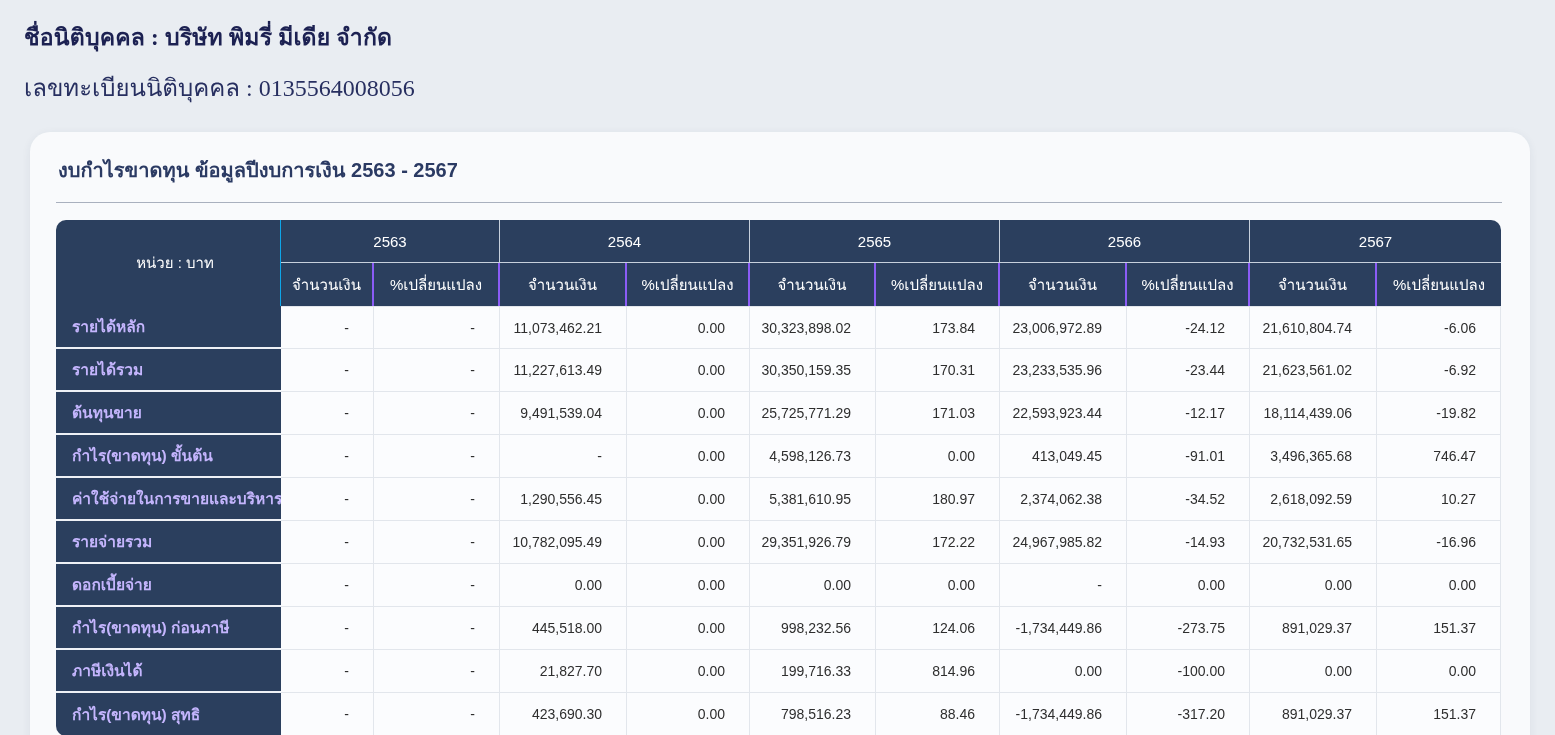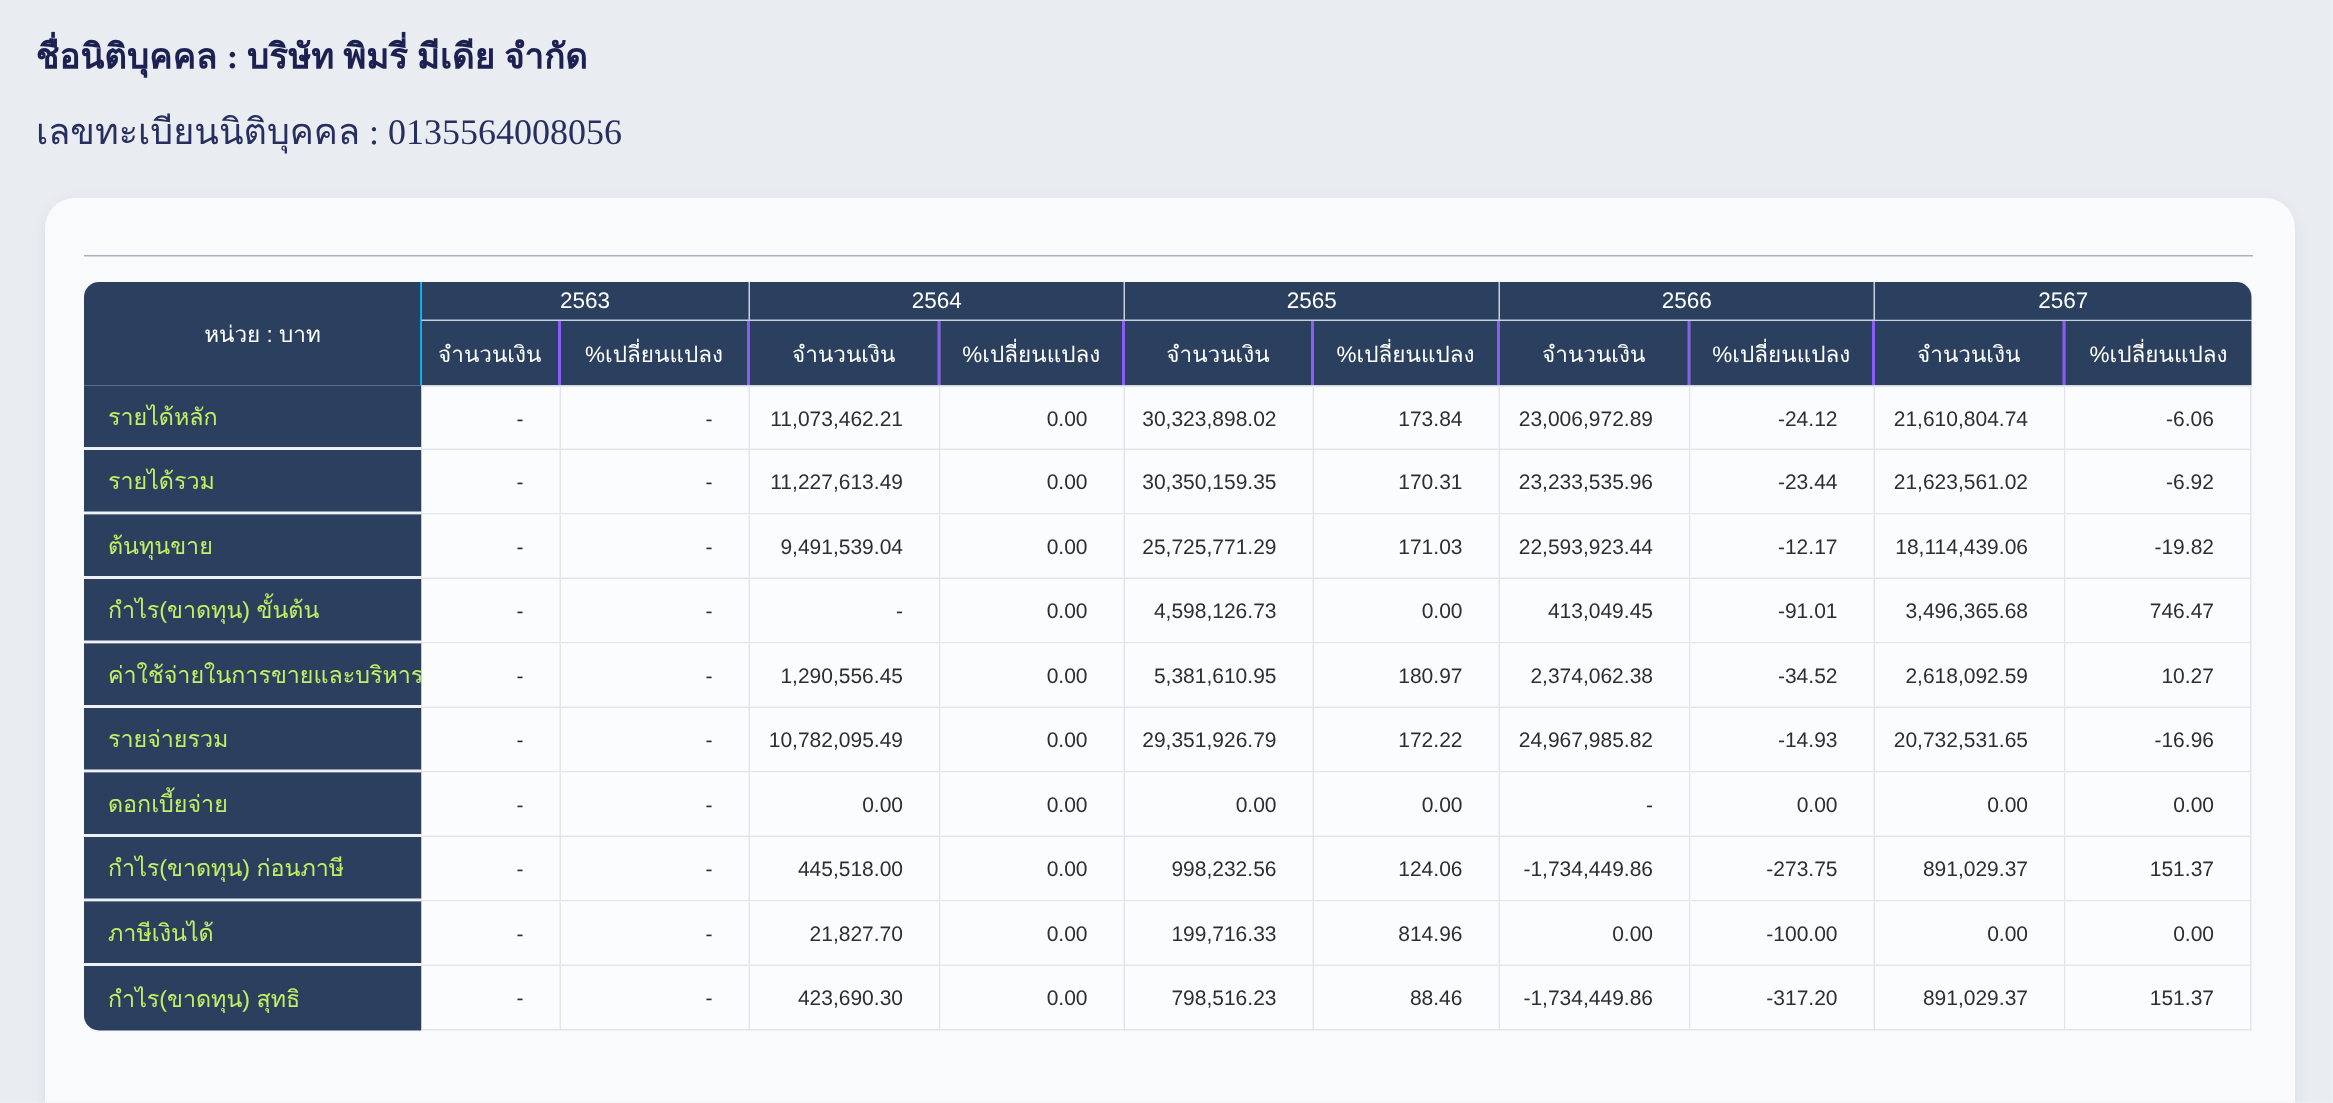--- a/index.html
+++ b/index.html
@@ -53,42 +53,42 @@
   
   .fin-table thead th {
     background: #2b3f5e;
     color: #fff;
     font-weight: 500;
     font-size: 15px;
     text-align: center;
     vertical-align: middle;
   }
   .year-th {
-    height: 26px;
+    height: 43px;
     border-bottom: 1px solid #c7d0dc;
     border-right: 1px solid #c7d0dc;
   }
   .year-th:last-child { border-right: none; border-top-right-radius: 10px; }
   .sub-th {
     height: 43px;
     border-right: 2px solid #8b5cf6;
     font-size: 14.5px;
   }
   .sub-th.last { border-right: none; }
   .unit-th {
     border-top-left-radius: 10px;
     border-right: 1px solid #0ea5e9;
     font-size: 15px;
     padding-left: 14px;
   }
   
   .row-label {
     background: #2b3f5e;
-    color: #bef264;
-    font-weight: 400;
+    color: #c4b5fd;
+    font-weight: 700;
     font-size: 15.5px;
     text-align: left;
     padding-left: 16px;
     height: 43px;
     vertical-align: middle;
     border-bottom: 2px solid #eef1f6;
   }
   tr:last-child .row-label {
     border-bottom: none;
     border-bottom-left-radius: 10px;
@@ -109,20 +109,21 @@
 </style>
 </head>
 <body>
 
 <div class="page-header">
   <div class="company-title">ชื่อนิติบุคคล : บริษัท พิมรี่ มีเดีย จำกัด</div>
   <div class="reg-number">เลขทะเบียนนิติบุคคล : 0135564008056</div>
 </div>
 
 <div class="card">
+  <div class="card-title">งบกำไรขาดทุน ข้อมูลปีงบการเงิน 2563 - 2567</div>
   <hr class="card-divider">
   <table class="fin-table">
     <colgroup id="fin-cols">
         <col style="width: 225px;">
         <col style="width: 93px;">
         <col style="width: 126px;">
         <col style="width: 127px;">
         <col style="width: 123px;">
         <col style="width: 126px;">
         <col style="width: 124px;">

